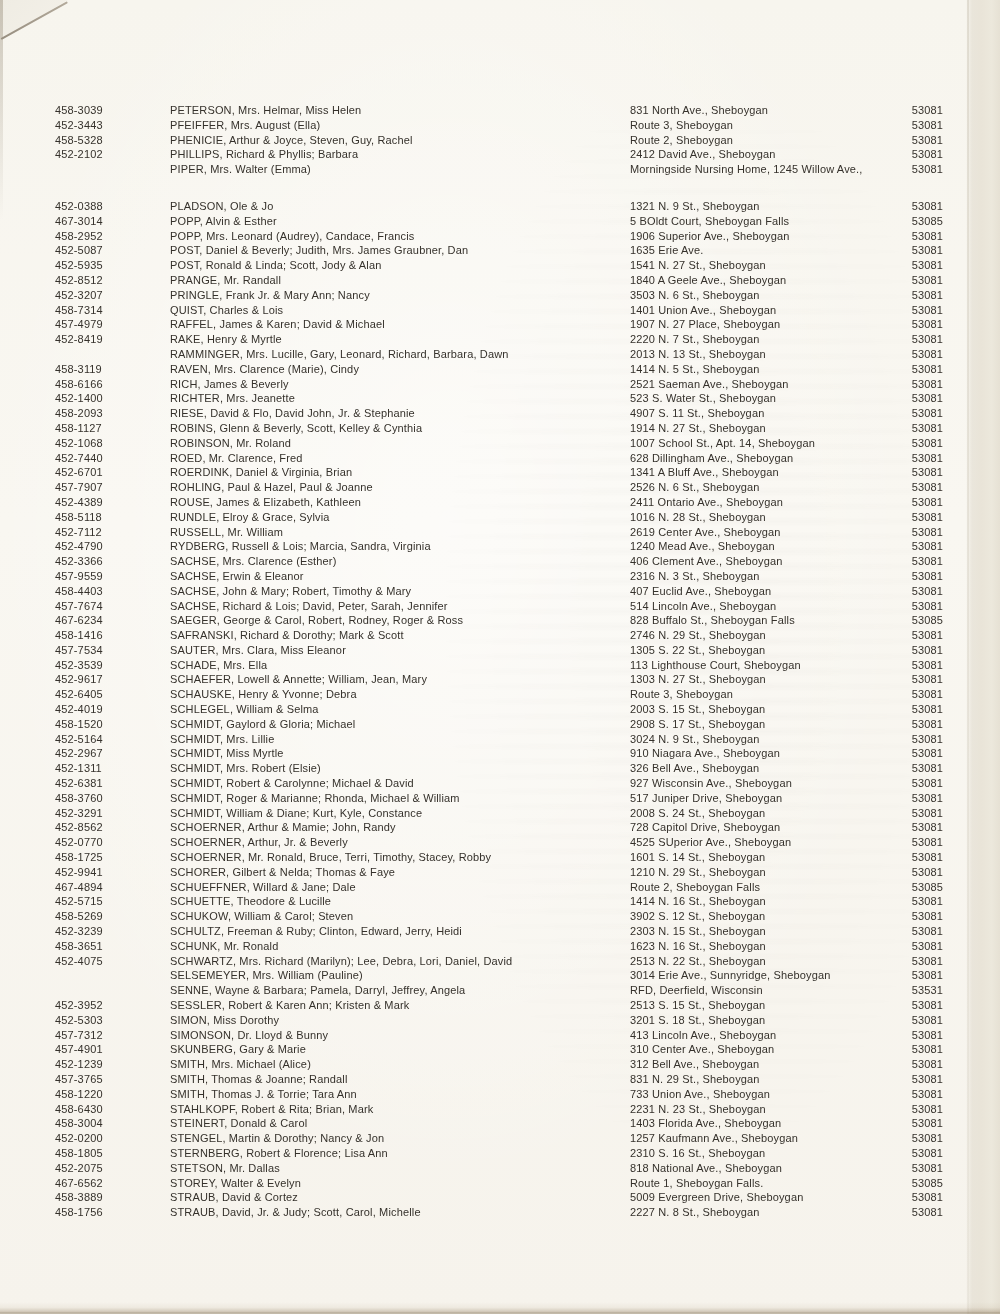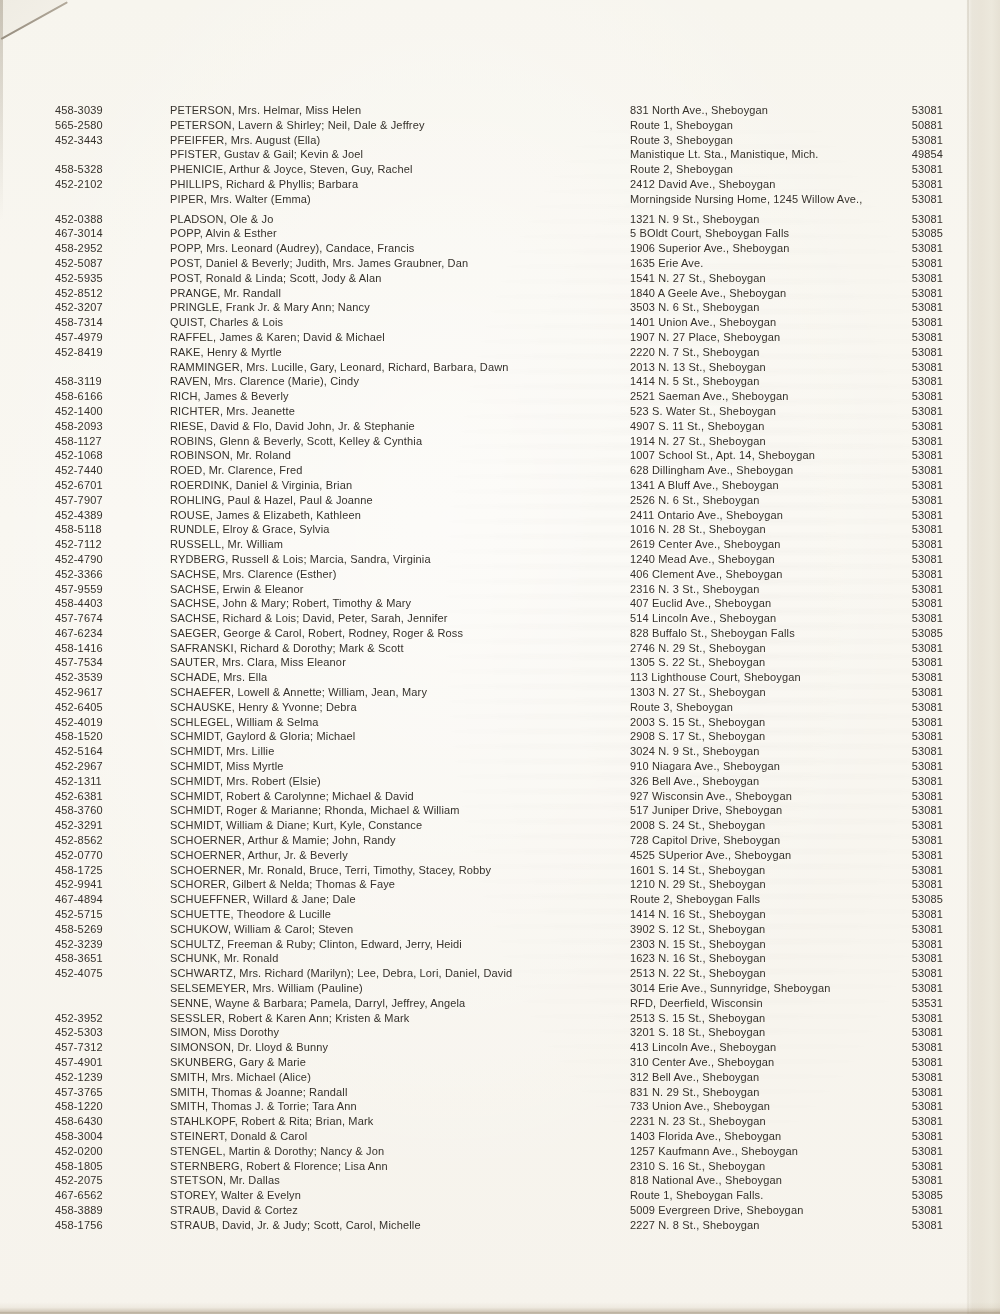--- a/index.html
+++ b/index.html
@@ -112,21 +112,21 @@
     width: 100%;
   }
   .row {
     position: relative;
     height: 14.8px;
     font-size: 11px;
     line-height: 14.8px;
     letter-spacing: 0.15px;
     white-space: nowrap;
   }
-  .row.gap { margin-top: 5px; }
+  .row.gap { margin-top: 22px; }
   .cell-phone {
     position: absolute;
     left: 55px;
     width: 110px;
   }
   .cell-name {
     position: absolute;
     left: 170px;
   }
   .cell-address {
@@ -150,36 +150,24 @@
   <div class="fold-line"></div>
   <div class="left-edge"></div>
   <div class="rows">
       <div class="row">
         <span class="cell-phone">458-3039</span>
         <span class="cell-name">PETERSON, Mrs. Helmar, Miss Helen</span>
         <span class="cell-address">831 North Ave., Sheboygan</span>
         <span class="cell-zip">53081</span>
       </div>
       <div class="row">
-        <span class="cell-phone">565-2580</span>
-        <span class="cell-name">PETERSON, Lavern &amp; Shirley; Neil, Dale &amp; Jeffrey</span>
-        <span class="cell-address">Route 1, Sheboygan</span>
-        <span class="cell-zip">50881</span>
-      </div>
-      <div class="row">
         <span class="cell-phone">452-3443</span>
         <span class="cell-name">PFEIFFER, Mrs. August (Ella)</span>
         <span class="cell-address">Route 3, Sheboygan</span>
         <span class="cell-zip">53081</span>
-      </div>
-      <div class="row">
-        <span class="cell-phone"></span>
-        <span class="cell-name">PFISTER, Gustav &amp; Gail; Kevin &amp; Joel</span>
-        <span class="cell-address">Manistique Lt. Sta., Manistique, Mich.</span>
-        <span class="cell-zip">49854</span>
       </div>
       <div class="row">
         <span class="cell-phone">458-5328</span>
         <span class="cell-name">PHENICIE, Arthur &amp; Joyce, Steven, Guy, Rachel</span>
         <span class="cell-address">Route 2, Sheboygan</span>
         <span class="cell-zip">53081</span>
       </div>
       <div class="row">
         <span class="cell-phone">452-2102</span>
         <span class="cell-name">PHILLIPS, Richard &amp; Phyllis; Barbara</span>

